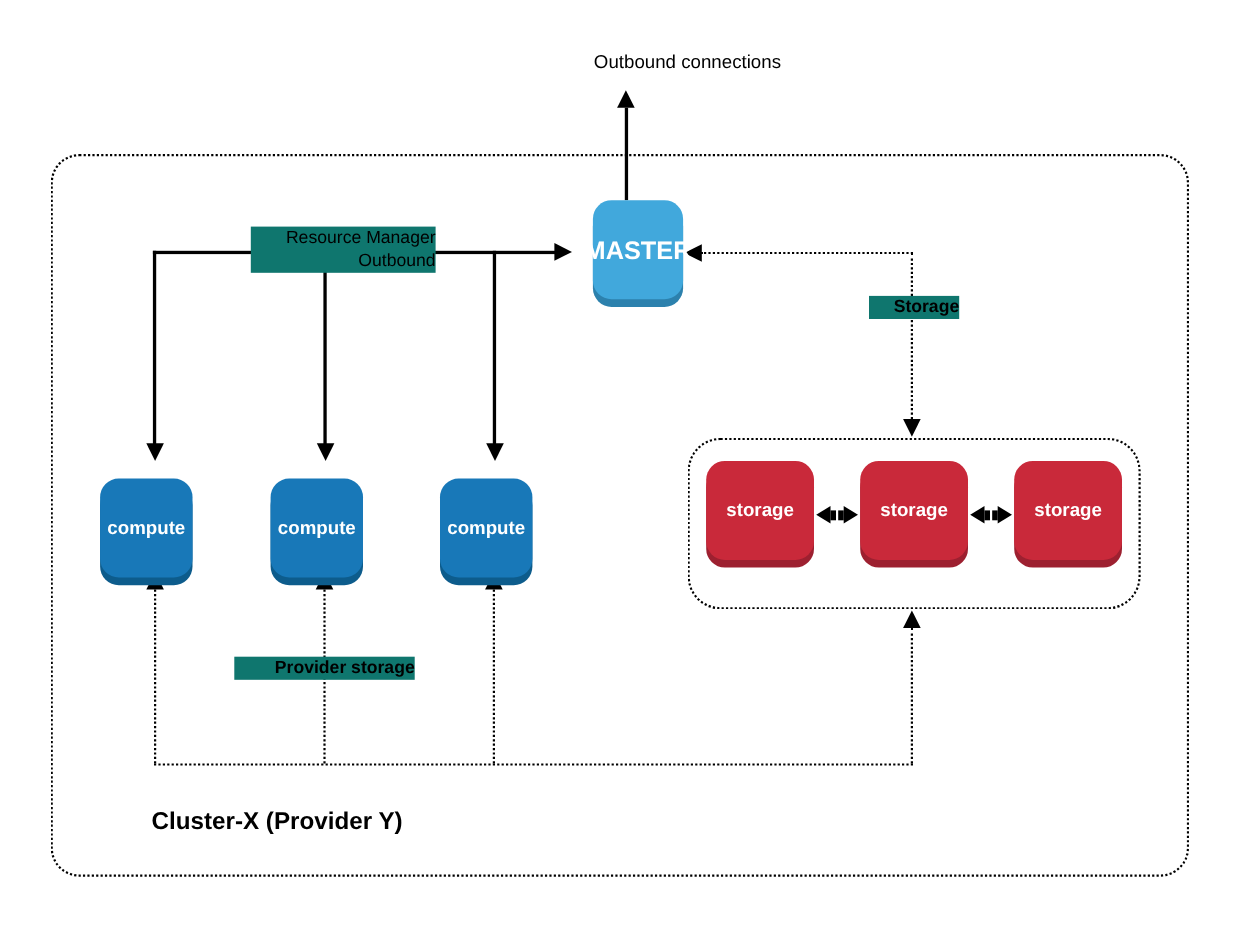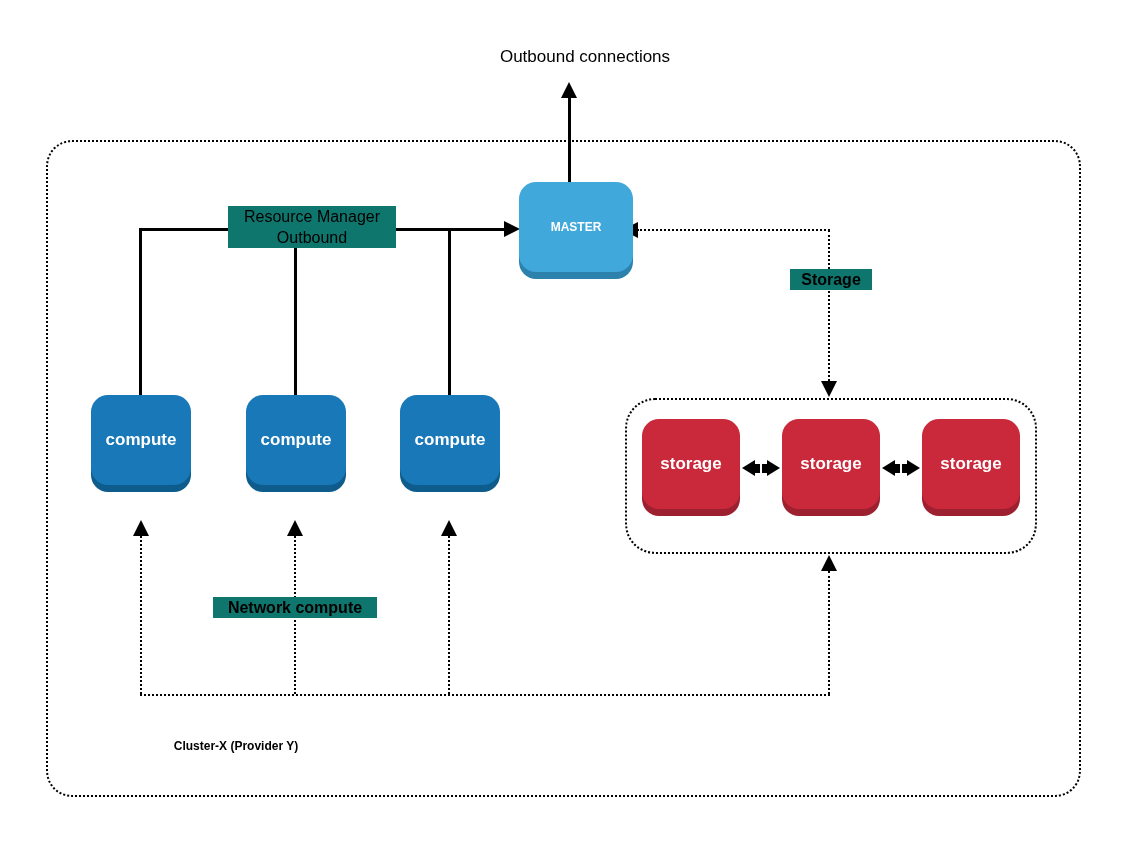--- a/index.html
+++ b/index.html
@@ -5,23 +5,23 @@
   html,body{margin:0;padding:0;background:#fff;}
   #canvas{
     position:relative;width:1122px;height:841px;background:#ffffff;
     font-family:"Liberation Sans",sans-serif;color:#000;overflow:hidden;
   }
   
   .node{
     position:absolute;display:flex;align-items:center;justify-content:center;
     color:#fff;font-weight:bold;border-radius:17px;
   }
-  .node.master{left:519px;top:182px;width:114px;height:90px;font-size:12px;
+  .node.master{left:539px;top:182px;width:82px;height:90px;font-size:23px;
     background:var(--master);box-shadow:0 7px 0 var(--master_dark);}
-  .node.compute{width:100px;height:90px;top:395px;font-size:17px;
+  .node.compute{width:84px;height:90px;top:435px;font-size:17px;
     background:var(--compute);box-shadow:0 7px 0 var(--compute_dark);}
   .node.compute.c0{left:91px}.node.compute.c1{left:246px}.node.compute.c2{left:400px}
   .node.storage{width:98px;height:90px;top:419px;font-size:17px;
     background:var(--storage);box-shadow:0 7px 0 var(--storage_dark);}
   .node.storage.s0{left:642px}.node.storage.s1{left:782px}.node.storage.s2{left:922px}
   
   .cluster-border{position:absolute;left:46px;top:140px;width:1031px;height:653px;
     border:2px dotted #000;border-radius:26px;}
   .storage-group{position:absolute;left:625px;top:398px;width:408px;height:152px;
     border:2px dotted #000;border-radius:30px;}
@@ -37,28 +37,28 @@
   .ah.right{border-top:8px solid transparent;border-bottom:8px solid transparent;border-left:16px solid #000;}
   .ah.left{border-top:8px solid transparent;border-bottom:8px solid transparent;border-right:16px solid #000;}
   
   .darrow{position:absolute;top:460px;display:flex;align-items:center;}
   .darrow .tri-l{width:0;height:0;border-top:8px solid transparent;border-bottom:8px solid transparent;border-right:13px solid #000;}
   .darrow .tri-r{width:0;height:0;border-top:8px solid transparent;border-bottom:8px solid transparent;border-left:13px solid #000;}
   .darrow .bar{width:5px;height:9px;background:#000;}
   .darrow .gap{width:2px;height:9px;background:#fff;}
   .darrow.d0{left:742px}.darrow.d1{left:882px}
   
-  .lbl{position:absolute;font-size:16px;text-align:center;line-height:21px;}
+  .lbl{position:absolute;font-size:16px;text-align:right;line-height:21px;}
   .lbl.bg{background:#0f766e;}
   .lbl.bold{font-weight:bold;}
   .lbl.outbound{left:460px;top:46px;width:250px;font-size:17px;}
   .lbl.rm{left:228px;top:206px;width:168px;}
   .lbl.storage-flow{left:790px;top:269px;width:82px;}
   .lbl.network{left:213px;top:597px;width:164px;}
-  .lbl.cluster{left:106px;top:736px;width:260px;text-align:center;font-size:12px;}
+  .lbl.cluster{left:106px;top:736px;width:260px;text-align:right;font-size:22px;}
 </style>
 </head>
 <body>
 
 <div id="canvas">
 
   <div class="cluster-border"></div>
 
   <div class="storage-group"></div>
 
@@ -87,21 +87,21 @@
 
   <div class="dl-h" style="left:140px;top:694px;width:690px;"></div>
   <div class="dl-v" style="left:140px;top:536px;height:158px;"></div>
   <div class="ah up" style="left:133px;top:520px;"></div>
   <div class="dl-v" style="left:294px;top:536px;height:158px;"></div>
   <div class="ah up" style="left:287px;top:520px;"></div>
   <div class="dl-v" style="left:448px;top:536px;height:158px;"></div>
   <div class="ah up" style="left:441px;top:520px;"></div>
   <div class="dl-v" style="left:828px;top:571px;height:123px;"></div>
   <div class="ah up" style="left:821px;top:555px;"></div>
-  <div class="lbl network bg bold">Network compute</div>
+  <div class="lbl network bg bold">Provider storage</div>
 
   <div class="node master">MASTER</div>
   <div class="node compute c0">compute</div>
   <div class="node compute c1">compute</div>
   <div class="node compute c2">compute</div>
   <div class="node storage s0">storage</div>
   <div class="node storage s1">storage</div>
   <div class="node storage s2">storage</div>
 
   <div class="darrow d0">

